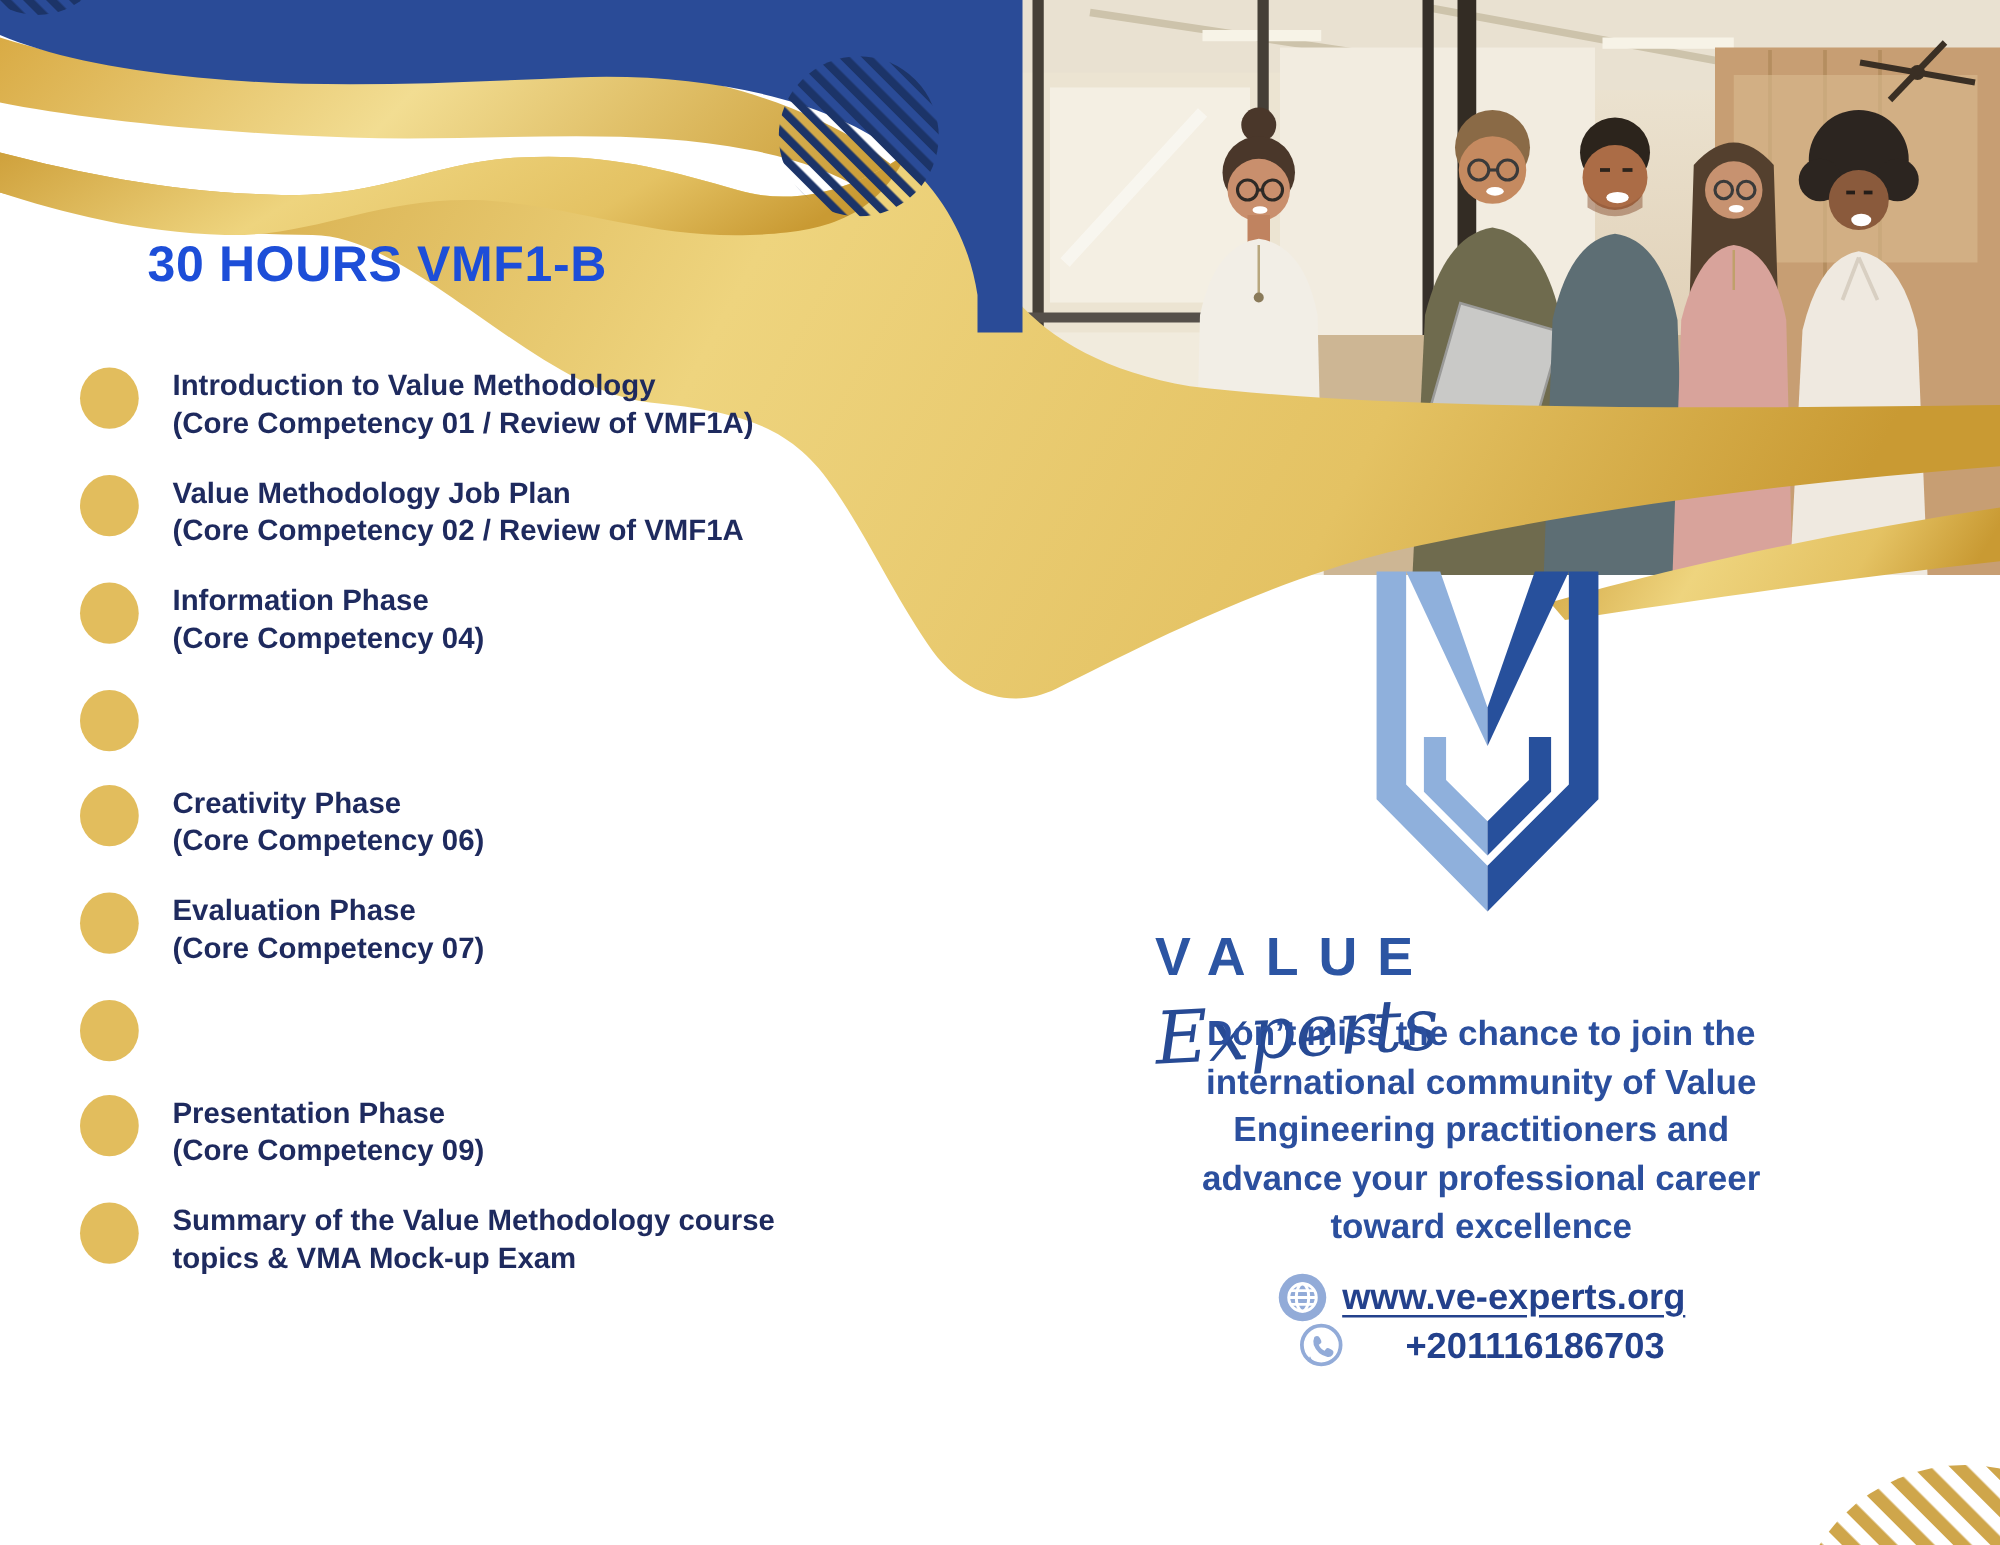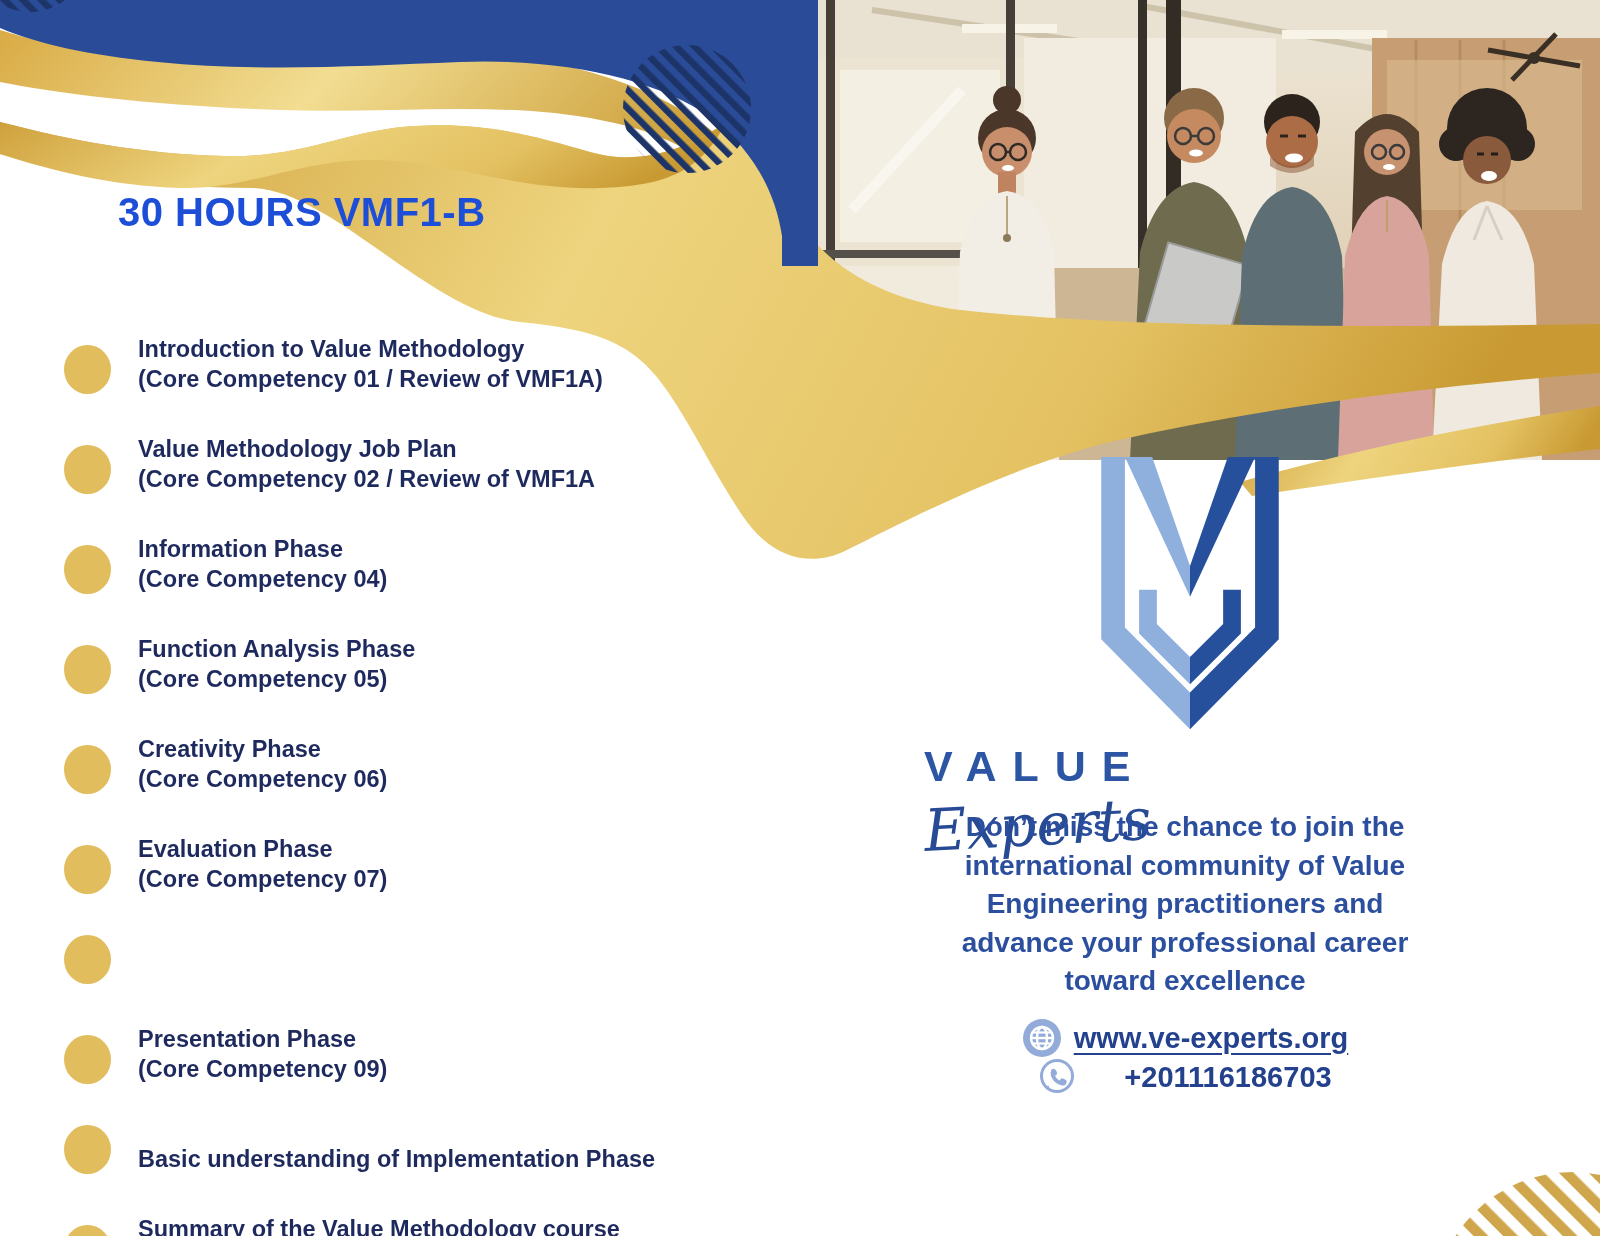--- a/index.html
+++ b/index.html
@@ -13,21 +13,21 @@
   .photo svg{display:block;}
   
   .deco{left:0;top:0;width:1600px;height:1236px;z-index:1;pointer-events:none;}
   
   .title{
     left:118px;top:186px;z-index:2;
     font-size:40px;font-weight:bold;color:#1d4ed8;
     line-height:52px;letter-spacing:0.5px;
   }
   .outline{left:64px;top:294px;z-index:2;width:720px;}
-  .outline-item{display:flex;align-items:flex-end;margin-bottom:27px;margin-top:41px;}
+  .outline-item{display:flex;align-items:flex-start;margin-bottom:27px;}
   .bullet{
     width:47px;height:49px;border-radius:50%;
     background:#e2bd5d;margin-right:27px;flex:none;
   }
   .item-text{font-size:23.5px;font-weight:bold;color:#1e2a5e;line-height:29.5px;}
   .item-text div{white-space:pre-line;}
   
   .logo{left:1070px;top:450px;z-index:2;}
   .wordmark{
     left:918px;top:742px;width:590px;z-index:2;
@@ -258,24 +258,20 @@
     <div class="outline-item">
       <div class="bullet"></div>
       <div class="item-text">
         <div>Information Phase
 (Core Competency 04)</div>
       </div>
     </div>
 
     <div class="outline-item">
       <div class="bullet"></div>
-      <div class="item-text">
-        <div>Function Analysis Phase
-(Core Competency 05)</div>
-      </div>
     </div>
 
     <div class="outline-item">
       <div class="bullet"></div>
       <div class="item-text">
         <div>Creativity Phase
 (Core Competency 06)</div>
       </div>
     </div>
 
@@ -292,26 +288,20 @@
     </div>
 
     <div class="outline-item">
       <div class="bullet"></div>
       <div class="item-text">
         <div>Presentation Phase
 (Core Competency 09)</div>
       </div>
     </div>
 
-    <div class="outline-item">
-      <div class="bullet"></div>
-      <div class="item-text">
-        <div>Basic understanding of Implementation Phase</div>
-      </div>
-    </div>
 
     <div class="outline-item">
       <div class="bullet"></div>
       <div class="item-text">
         <div>Summary of the Value Methodology course
 topics &amp; VMA Mock-up Exam</div>
       </div>
     </div>
   </div>
 

